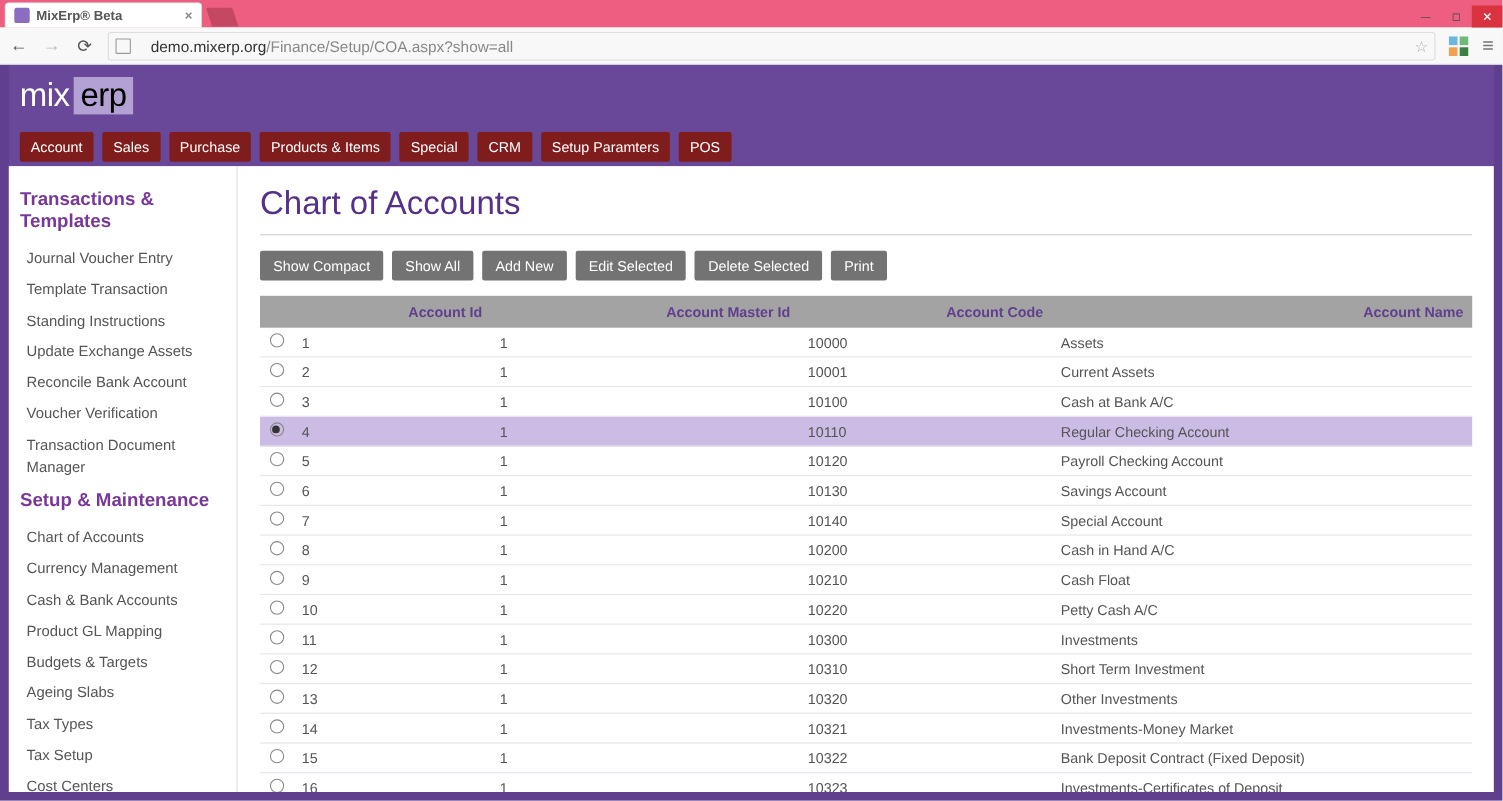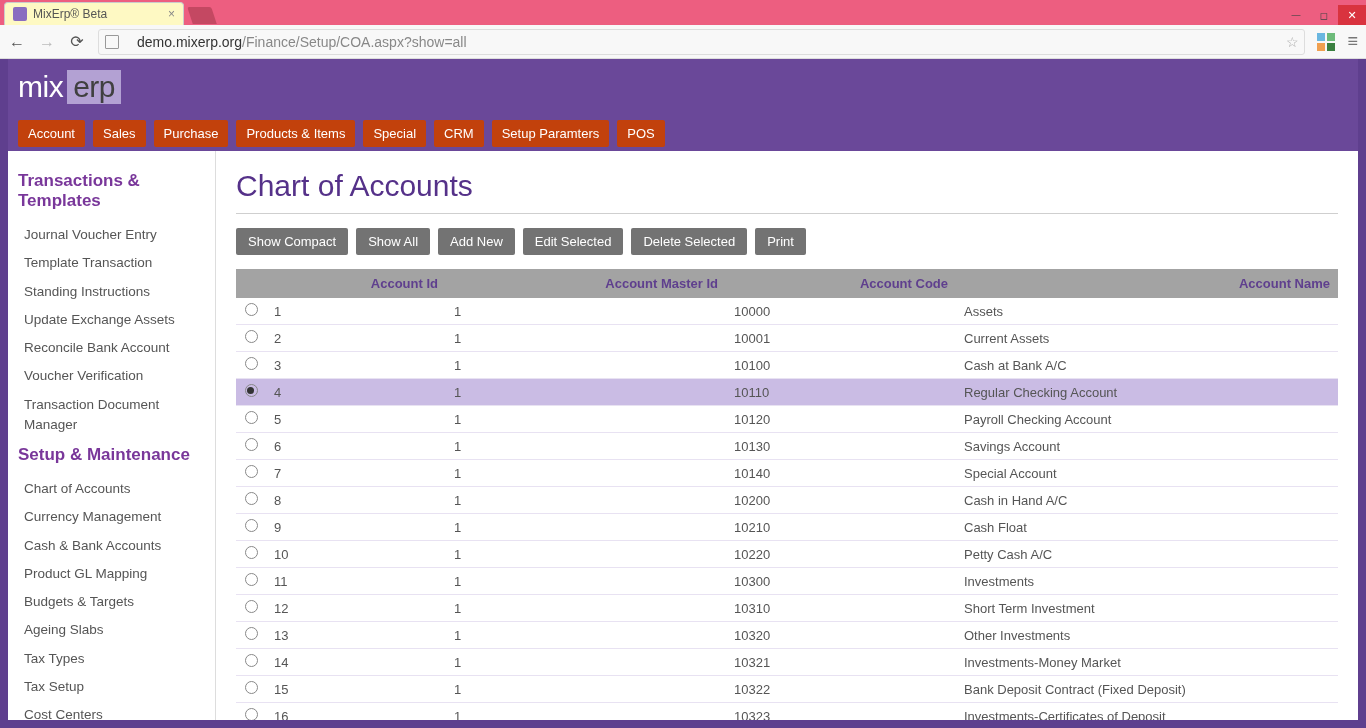--- a/index.html
+++ b/index.html
@@ -1,21 +1,21 @@
 <!DOCTYPE html>
 <html><head>
 <meta charset="utf-8">
 <style>
 * { margin: 0; padding: 0; box-sizing: border-box; font-family: "Segoe UI", Tahoma, sans-serif; }
 body { background: #f0f0f0; width: 1366px; height: 728px; overflow: hidden; }
 
 
 .title-bar { height: 25px; background: #ed5e80; display: flex; align-items: flex-end; }
 .tab-strip { display: flex; align-items: flex-end; padding-left: 4px; height: 25px; }
-.tab { background: #fef9c3; height: 23px; min-width: 180px; border-radius: 4px 4px 0 0; display: flex; align-items: center; padding: 0 8px; font-size: 12px; color: #555; gap: 6px; border: 1px solid #ccc; border-bottom: none; margin-top: 14px;}
+.tab { background: #ffffff; height: 23px; min-width: 180px; border-radius: 4px 4px 0 0; display: flex; align-items: center; padding: 0 8px; font-size: 12px; color: #555; gap: 6px; border: 1px solid #ccc; border-bottom: none; margin-top: 14px; font-weight: bold;}
 .tab .favicon { width: 14px; height: 14px; background: #8a6dc0; border-radius: 2px; }
 .tab .tabtitle { flex: 1; }
 .tab .tabclose { color: #888; cursor: default; }
 .newtab { width: 24px; height: 17px; background: #c44862; margin-left: 6px; margin-bottom: 1px; border-radius: 2px 2px 0 0; transform: skewX(18deg); }
 .window-controls { margin-left: auto; display: flex; }
 .wc { width: 28px; height: 20px; display: flex; align-items: center; justify-content: center; font-size: 12px; color: #fff;}
 .wc.min::before { content:"—"; font-size:9px; color:#444;}
 .wc.max::before { content:"◻"; font-size:10px; color:#444;}
 .wc.close { background: #d9333f; }
 .wc.close::before { content:"✕"; color:#fff; font-size:11px;}
@@ -29,24 +29,24 @@
 .addr .url .path { color: #888; }
 .addr .star { margin-left: auto; color: #aaa; }
 .ext-icon { width: 18px; height: 18px; }
 .menu-icon { color: #777; font-size: 18px; }
 
 
 .app-wrap { padding: 0 8px 8px 8px; background: #5f3f8e; height: calc(728px - 59px); overflow: hidden; }
 .app-inner { background: #6a4899; }
 .brand-bar { height: 56px; display: flex; align-items: center; padding-left: 10px; }
 .brand { font-size: 30px; color: #fff; font-weight: 400; letter-spacing: -0.5px;}
-.brand .erp { background: #b3a1d3; color: #404040; padding: 0 6px; margin-left: 4px; display: inline-block; }
+.brand .erp { background: #b3a1d3; color: #000000; padding: 0 6px; margin-left: 4px; display: inline-block; }
 
 .menu-strip { height: 36px; display: flex; align-items: center; padding-left: 10px; gap: 8px; }
-.menu-strip .mitem { background: #c2410c; color: #fff; font-size: 13px; padding: 6px 10px; border-radius: 2px; }
+.menu-strip .mitem { background: #7f1d1d; color: #fff; font-size: 13px; padding: 6px 10px; border-radius: 2px; }
 
 .content-row { display: flex; background: #fff; height: calc(100% - 92px); overflow: hidden; }
 .sidebar { width: 208px; border-right: 1px solid #ddd; padding: 14px 10px; font-size: 13.5px; color: #444; overflow-y: auto; }
 .side-head { color: #79379a; font-size: 17px; font-weight: 600; margin: 6px 0 10px 0; }
 .side-link { padding: 4px 0 4px 6px; cursor: default; line-height: 1.5; color: #555;}
 .main { flex: 1; padding: 12px 20px; overflow-y: auto; }
 .page-title { color: #553189; font-size: 30px; font-weight: 400; margin: 6px 0 10px 0;}
 .page-title-rule { border: none; border-top: 1px solid #cfcfcf; margin-bottom: 14px; }
 .button-row { display: flex; gap: 8px; margin-bottom: 14px; }
 .btn { background: #737373; color: #fff; font-size: 13px; padding: 6px 12px; border-radius: 2px; cursor: default; }

